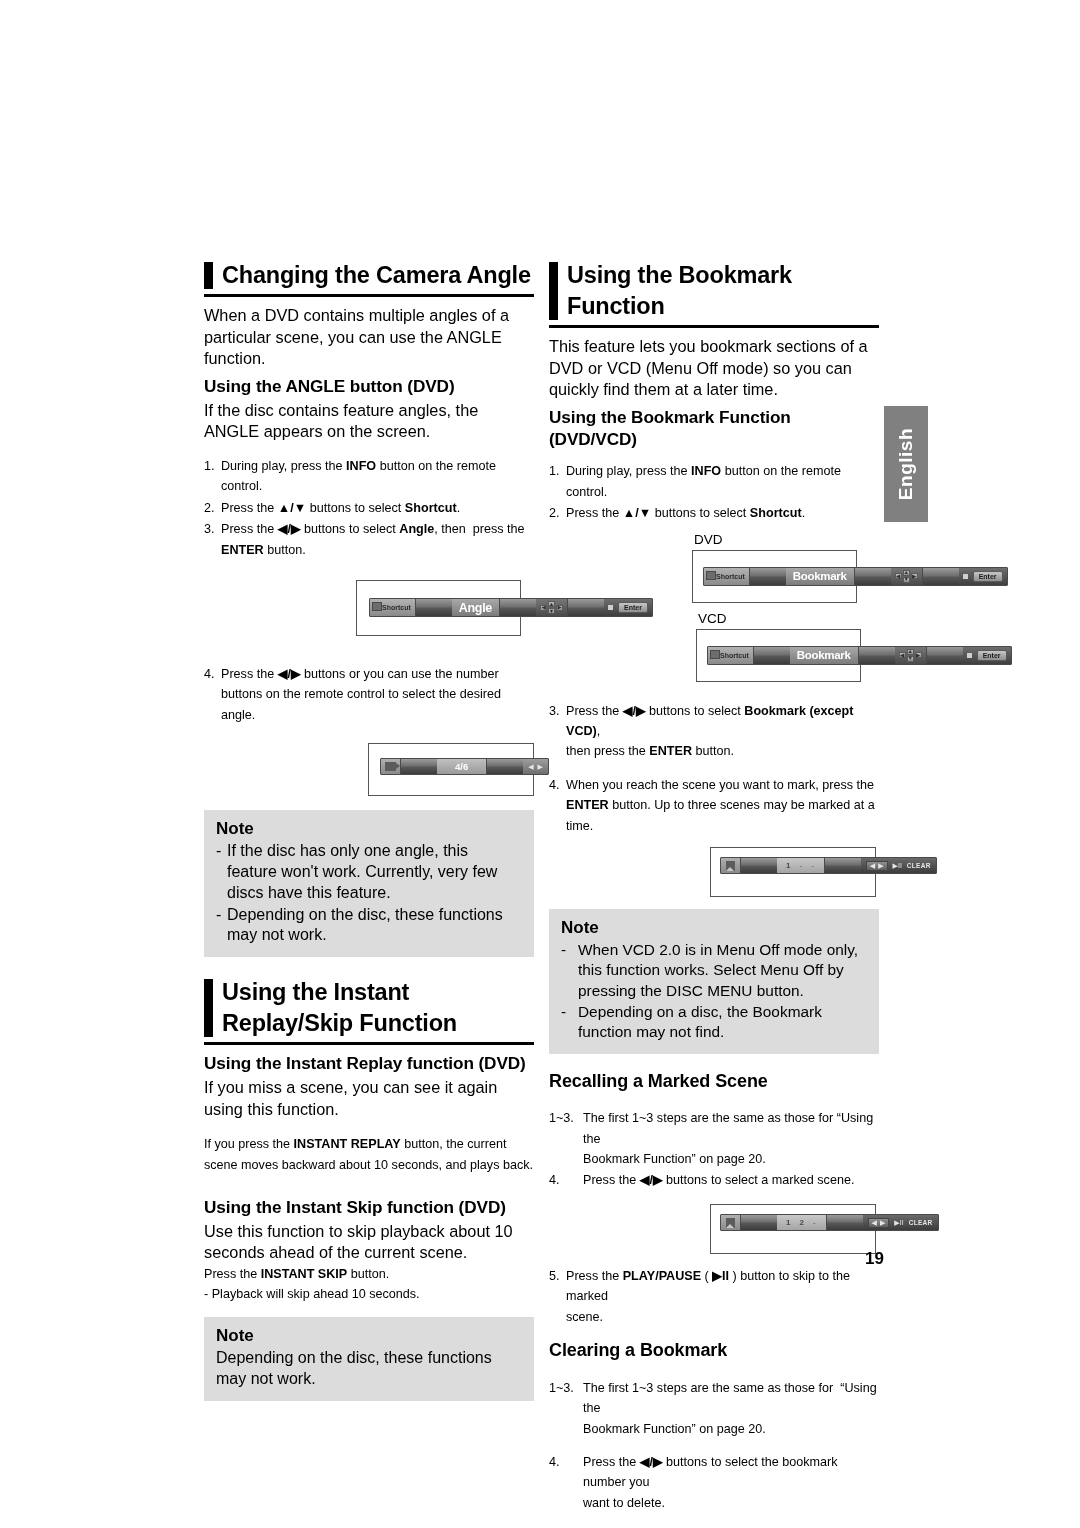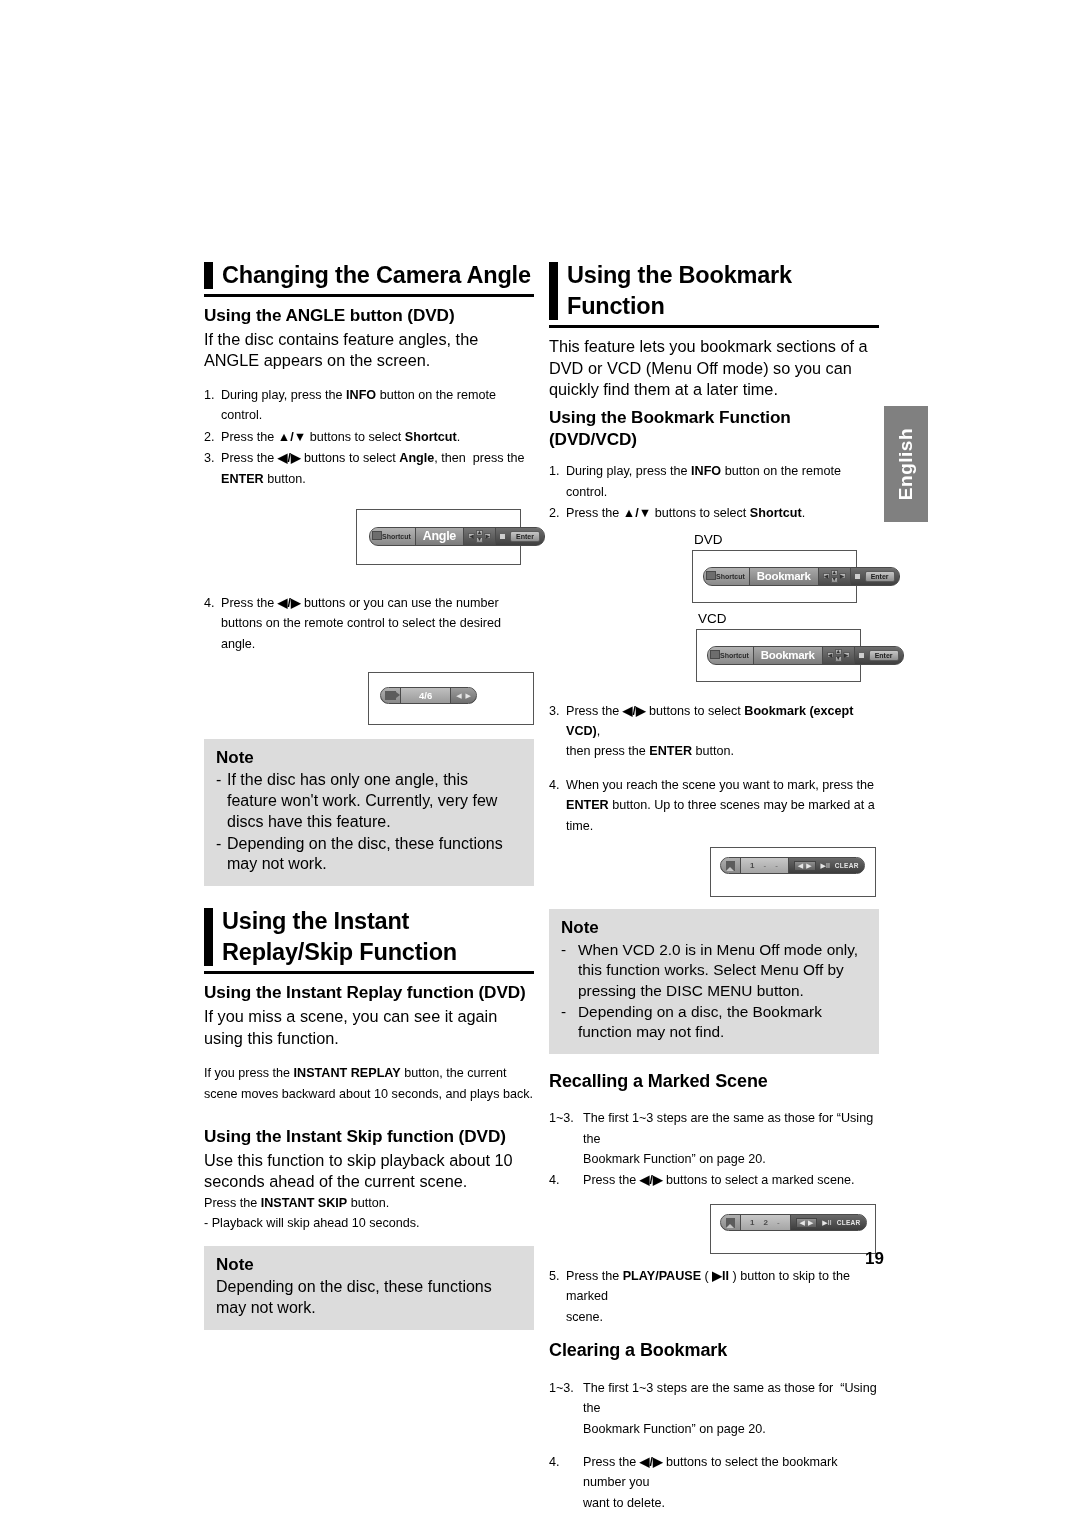--- a/index.html
+++ b/index.html
@@ -110,22 +110,23 @@
   }
   .osd-label { font-size: 13.5px; margin: 0 0 3px 2px; }
 
   
   .osd-bar {
     display: inline-flex;
     align-items: stretch;
     height: 19px;
     background: linear-gradient(to bottom, #9b9b9b 0%, #6f6f6f 45%, #575757 55%, #3c3c3c 100%);
     border: 1px solid #4a4a4a;
-    border-radius: 9px;
+    border-radius: 1px;
     overflow: hidden;
+    gap: 36px;
   }
   .osd-seg {
     display: flex; align-items: center;
     padding: 0 4px;
     font-size: 8px;
     color: #fff;
     white-space: nowrap;
   }
   .osd-seg.shortcut {
     background: linear-gradient(to bottom, #b3b3b3, #8a8a8a);
@@ -291,20 +292,21 @@
   <div class="lang-tab">
     <span>English</span>
   </div>
 
   <div class="col col-left">
 
     <div class="sec-head">
       <h1>Changing the Camera Angle</h1>
     </div>
 
+    <p class="body-txt">When a DVD contains multiple angles of a particular scene, you can use the ANGLE function.</p>
 
     <p class="sub-head">Using the ANGLE button (DVD)</p>
 
     <p class="body-txt" style="margin-top:2px">If the disc contains feature angles, the ANGLE appears on the screen.</p>
 
     <div class="steps">
       <div class="step">
         <span class="num">1.</span>
         <span class="txt">During play, press the <b>INFO</b> button on the remote control.</span>
       </div>

